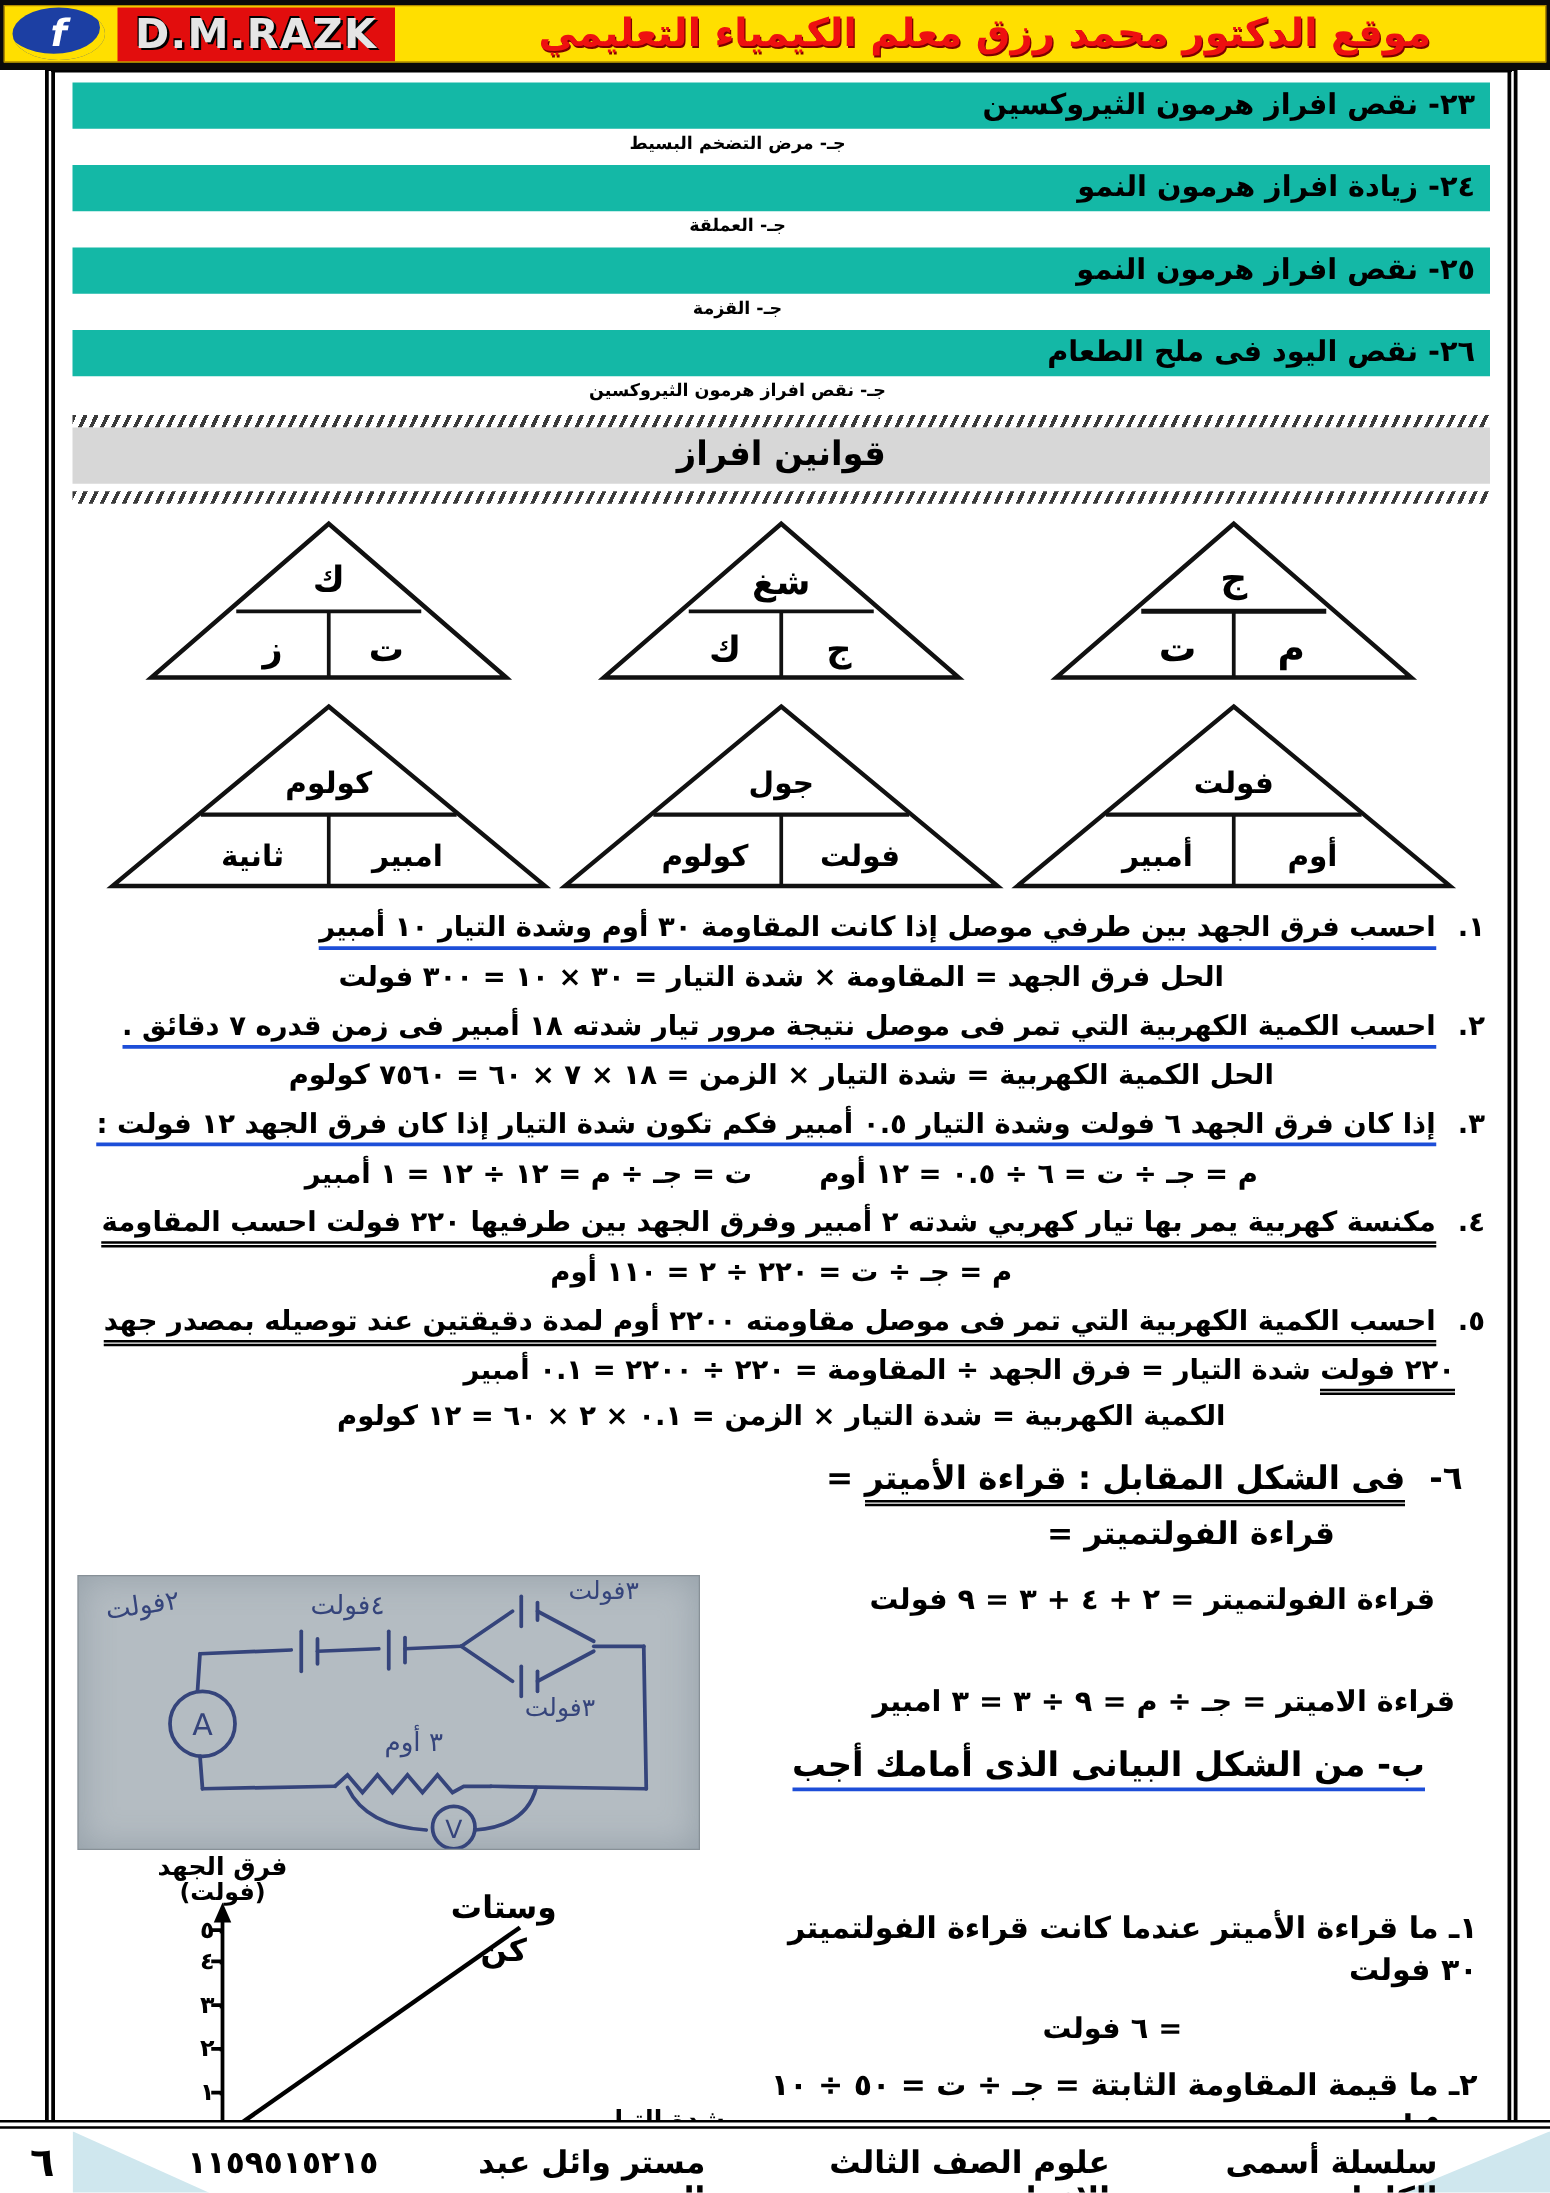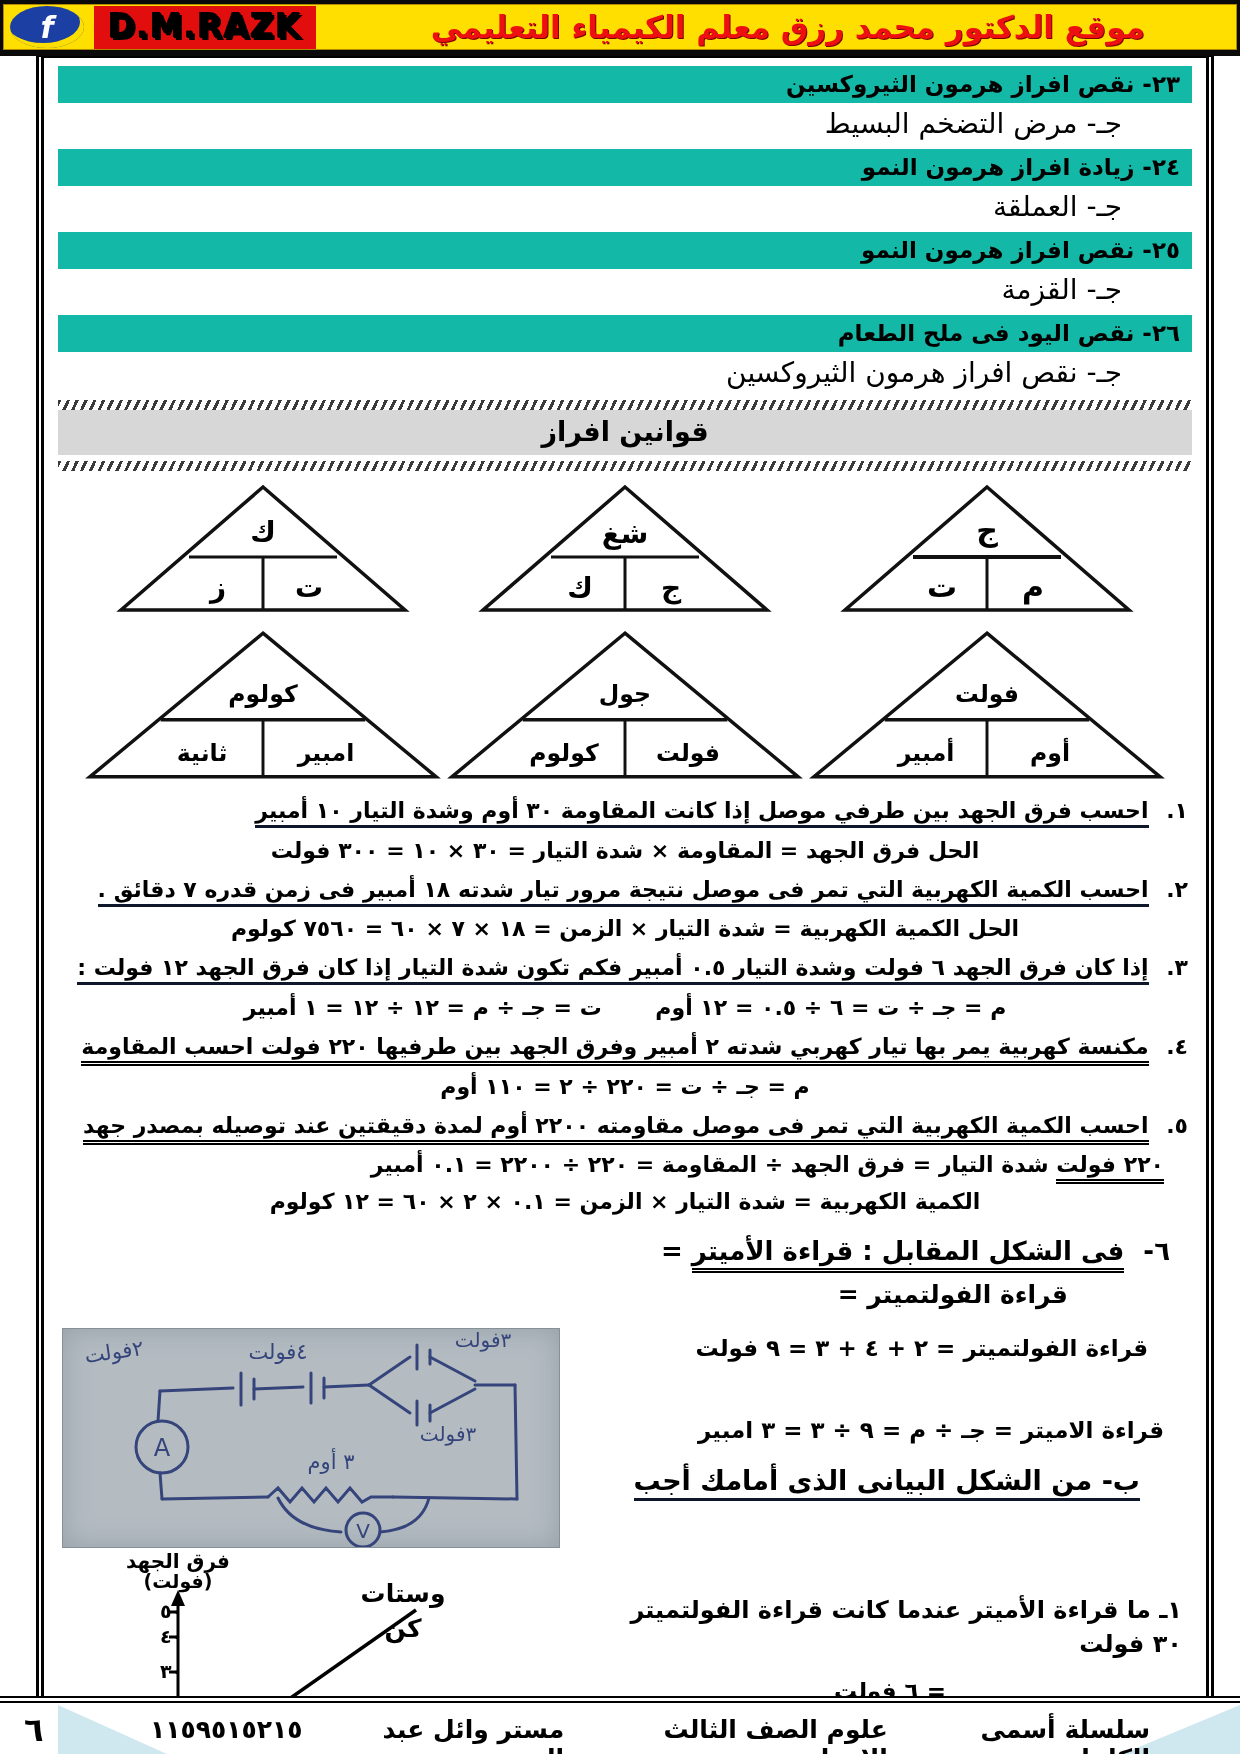--- a/index.html
+++ b/index.html
@@ -14,58 +14,58 @@
     height: 46px; background: #ffdf00; display: flex; align-items: center;
     direction: ltr; padding: 0 6px; border: 1px solid #b08900;
   }
   .fb-oval {
     width: 74px; height: 42px; background: #1c3fa3; border-radius: 50%;
     display: flex; align-items: center; justify-content: center;
     color: #fff; font-size: 30px; font-weight: bold; font-style: italic;
     box-shadow: inset -4px -5px 0 #ffdf00; flex: 0 0 auto;
   }
   .logo-box {
-    margin-left: 10px; background: #e20d0d; color: #000000;
+    margin-left: 10px; background: #e20d0d; color: #e5e5e5;
     font-weight: bold; font-size: 33px; letter-spacing: 1px;
     padding: 1px 14px 3px; text-shadow: 2px 2px 0 #000, -1px -1px 0 #000;
     flex: 0 0 auto;
   }
   .banner-title {
     flex: 1; direction: rtl; text-align: center; color: #ee1010;
     font-weight: bold; font-size: 31px; text-shadow: 1px 1px 0 #7a0000;
     padding-left: 30px;
   }
   
   .frame {
     margin: 0 26px 0 36px; border-left: 8px double #000; border-right: 8px double #000;
     border-top: 2px solid #000; padding: 4px 14px 0; min-height: 1630px;
   }
   .rtl { direction: rtl; }
   
   .qbar {
     background: #14b8a6; font-weight: bold; font-size: 23px;
     padding: 5px 12px 6px; margin-top: 4px;
   }
-  .qans { font-weight: normal; font-size: 28px; padding: 4px 70px 5px 0; }
+  .qans { font-weight: bold; font-size: 14px; padding: 4px 70px 5px 0; text-align: center; }
   
   .hatch {
     height: 10px; margin-top: 6px;
     background: repeating-linear-gradient(115deg, #3a3a3a 0 3px, #ffffff 3px 8px);
   }
   .band-title {
     background: #d7d7d7; text-align: center; font-weight: bold;
     font-size: 27px; padding: 6px 0 8px;
   }
   
   .tri-row { display: flex; justify-content: space-around; align-items: flex-end; padding: 10px 24px 0; }
   .tri-row svg text { font-family: "DejaVu Sans", sans-serif; font-weight: bold; fill: #000; }
   
   .pq { font-weight: bold; font-size: 22px; margin: 12px 4px 0 0; line-height: 1.35; }
   .pnum { margin-left: 10px; }
-  .ub  { border-bottom: 3px solid #0f172a; padding-bottom: 2px; }
+  .ub  { border-bottom: 3px solid #1d4ed8; padding-bottom: 2px; }
   .ub2 { border-bottom: 5px double #000; padding-bottom: 2px; }
   .psol { font-weight: bold; font-size: 22px; text-align: center; margin: 12px 0 2px; }
   .psol-right { text-align: right; padding-right: 28px; }
   
   .fig-row { display: flex; margin-top: 16px; }
   .fig-text { flex: 1; padding-right: 4px; }
   .fig-line1 { font-weight: bold; font-size: 26px; margin: 6px 18px 0 0; }
   .fig-line2 { font-weight: bold; font-size: 25px; margin: 14px 120px 0 0; }
   .fig-sol   { font-weight: bold; font-size: 23px; margin: 26px 40px 0 0; }
   .fig-sol2  { font-weight: bold; font-size: 23px; margin: 56px 24px 0 0; }

